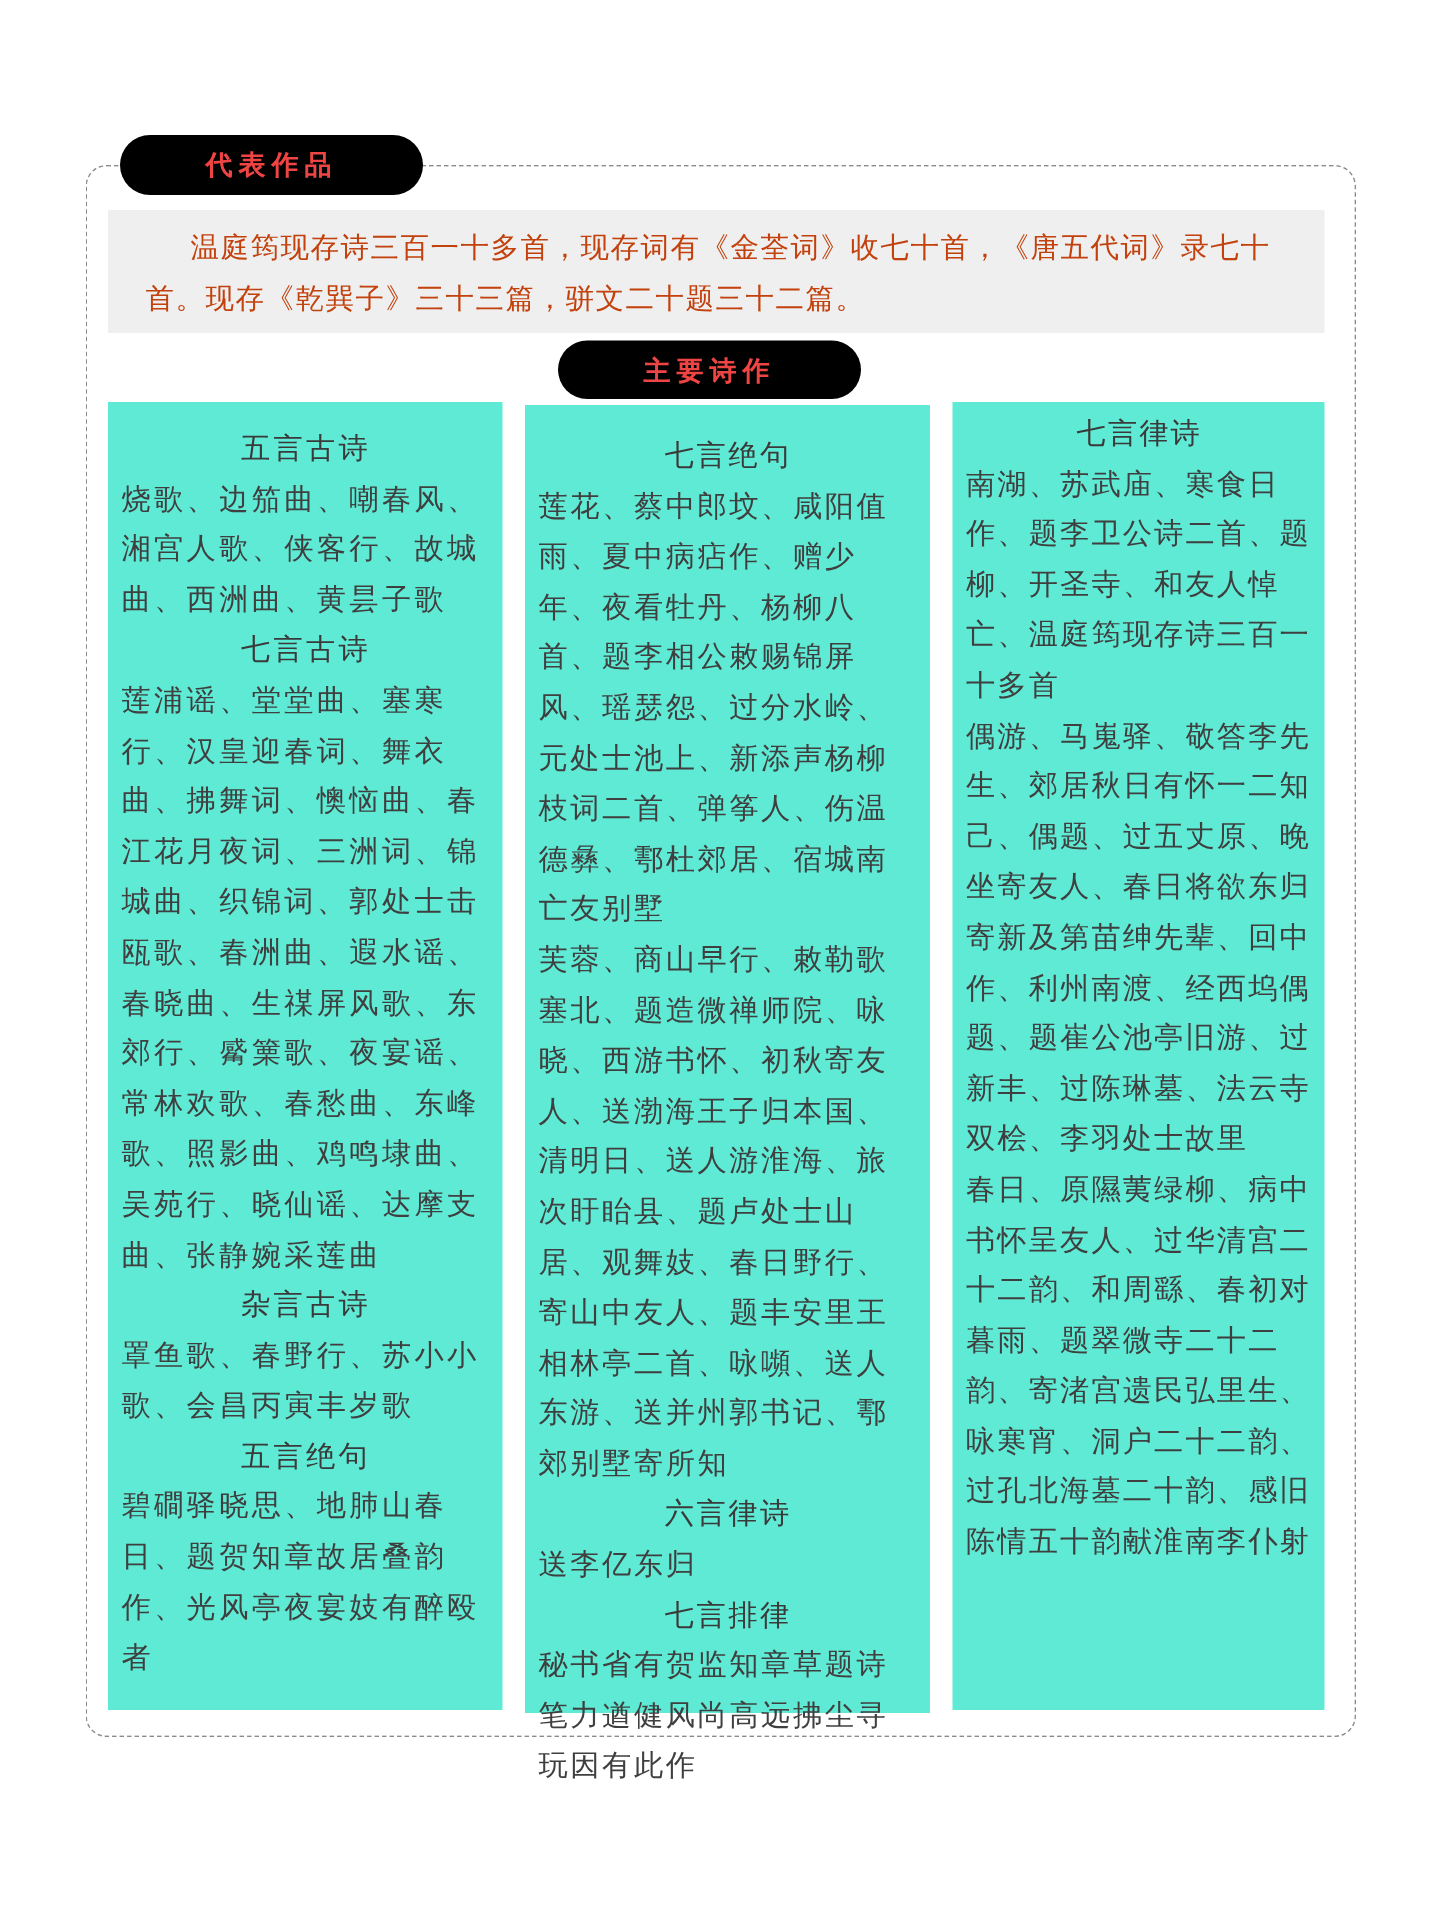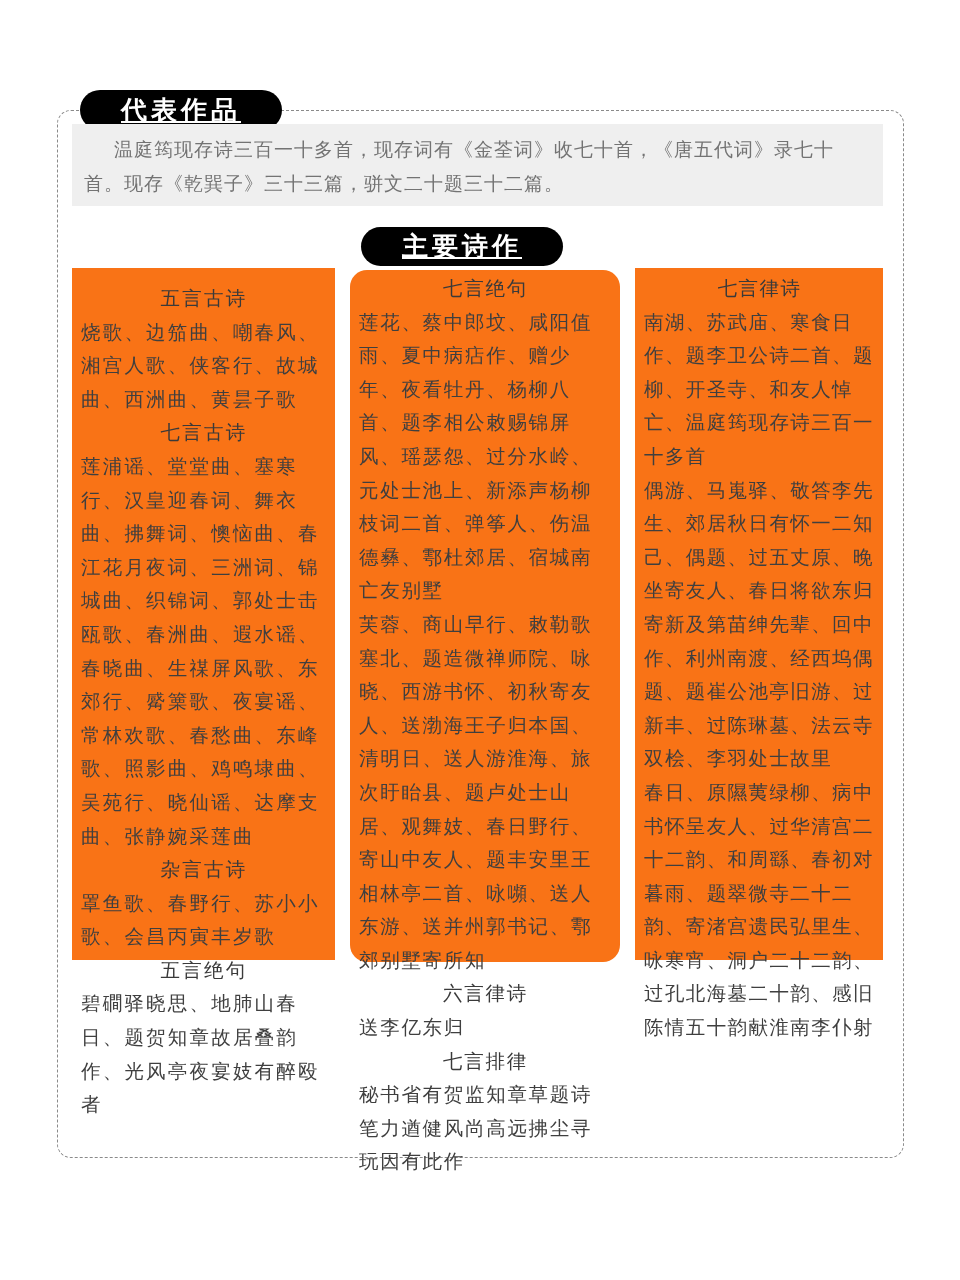--- a/index.html
+++ b/index.html
@@ -4,41 +4,41 @@
   <style>
     * { box-sizing: border-box; margin: 0; padding: 0; }
     html, body { width: 960px; height: 1280px; background: #ffffff; overflow: hidden; }
     body { position: relative; font-family: "DejaVu Sans", "Liberation Sans", sans-serif; color: #3a3a3a; }
 
     .frame {
       position: absolute; left: 57px; top: 110px; width: 847px; height: 1048px;
       border: 1px dashed #8a8a8a; border-radius: 14px;
     }
     .pill {
-      position: absolute; background: #000; color: #ffffff;
+      position: absolute; background: #000; color: #ef4444;
       border-radius: 20px; font-family: "DejaVu Serif", "Liberation Serif", serif;
-      font-weight: bold; font-size: 26px; letter-spacing: 4px;
-      display: flex; align-items: center; justify-content: center; text-decoration: underline;
+      font-weight: bold; font-size: 18px; letter-spacing: 4px;
+      display: flex; align-items: center; justify-content: center;
     }
     .pill-top { left: 80px; top: 90px; width: 202px; height: 40px; }
-    .pill-mid { left: 361px; top: 227px; width: 202px; height: 39px; }
+    .pill-mid { left: 372px; top: 227px; width: 202px; height: 39px; }
 
     .intro {
-      position: absolute; left: 72px; top: 124px; width: 811px; height: 82px;
-      background: #efefef; padding: 8px 10px 0 12px;
-      font-size: 19px; line-height: 34px; color: #737373; letter-spacing: 1px;
+      position: absolute; left: 72px; top: 140px; width: 811px; height: 82px;
+      background: #efefef; padding: 8px 10px 0 25px;
+      font-size: 19px; line-height: 34px; color: #c2410c; letter-spacing: 1px;
     }
     .intro p { text-indent: 30px; }
 
     .col {
-      position: absolute; top: 268px; height: 692px; background: #f97316;
+      position: absolute; top: 268px; height: 872px; background: #5eead4;
       padding: 14px 8px 0 9px; font-size: 19.5px; line-height: 33.6px; color: #3f3f3f;
     }
     .col1 { left: 72px; width: 263px; letter-spacing: 2.2px; }
-    .col2 { left: 350px; width: 270px; top: 270px; padding-top: 2px; letter-spacing: 1.7px; border-radius: 17px; }
+    .col2 { left: 350px; width: 270px; top: 270px; padding-top: 17px; letter-spacing: 1.7px; }
     .col3 { left: 635px; width: 248px; padding-top: 4px; letter-spacing: 1.4px; }
 
     .sec-title { text-align: center; font-size: 19.5px; color: #3a3a3a; }
     .sec-body { text-align: left; word-break: break-all; }
     .col1 .sec-body { padding-right: 2px; }
   </style>
 </head>
 <body>
 
 <div class="frame"></div>

